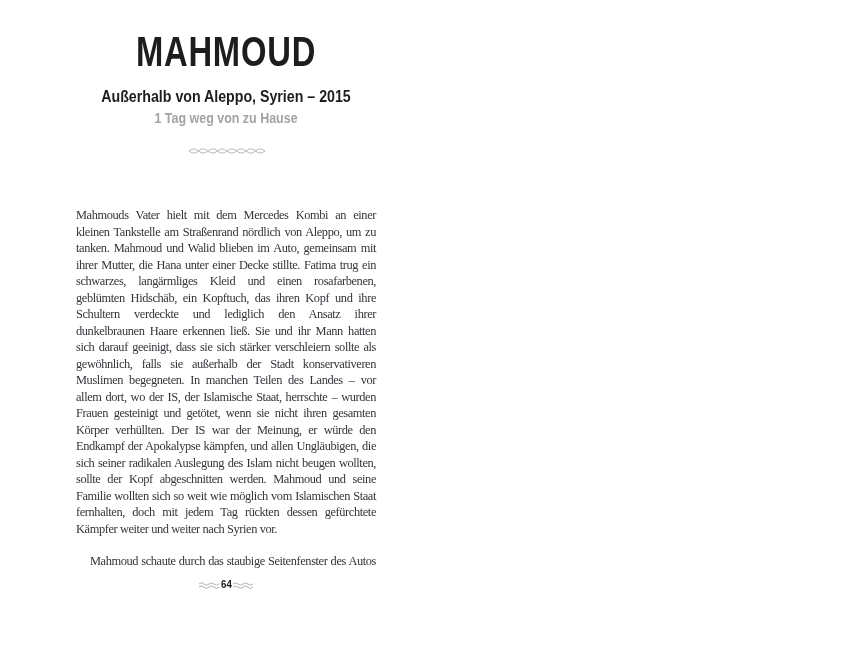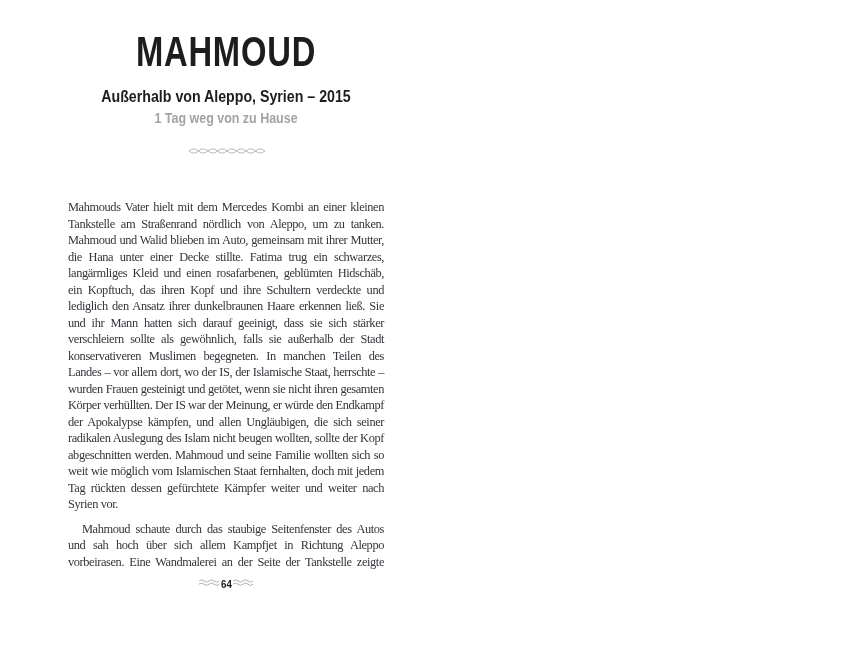--- a/index.html
+++ b/index.html
@@ -18,24 +18,24 @@
                transform:scaleX(0.86);transform-origin:50% 50%;}
   .chapter-sub2{margin:4px 0 0;font-family:"Liberation Sans",sans-serif;font-weight:700;
                 font-size:14.5px;color:var(--muted,#a3a3a3);
                 transform:scaleX(0.86);transform-origin:50% 50%;}
   .divider-wrap{margin-top:20px;}
 
   .body-text{position:absolute;text-align:justify;color:var(--text,#33353a);
              font-size:12.4px;line-height:16.5px;letter-spacing:-0.4px;
              hyphens:auto;-webkit-hyphens:auto;overflow:hidden;}
   .body-left{left:60px;top:191px;width:332px;height:382px;}
-  .body-text p{margin:8px;}
+  .body-text p{margin:16px;}
   .body-text p.indent{text-indent:14px;}
 
-  .page-footer{position:absolute;top:578px;width:332px;display:flex;align-items:flex-start;
+  .page-footer{position:absolute;top:578px;width:332px;display:flex;align-items:flex-end;
                justify-content:center;}
   .page-left .page-footer{left:60px;}
   .page-number{display:inline-block;font-family:"Liberation Sans",sans-serif;font-weight:700;
                font-size:11.5px;color:var(--heading,#1d1d1b);transform:scaleX(0.85);}
   .wave-svg{display:block;}
 </style>
 </head>
 <body>
 
 <div class="sheet">

